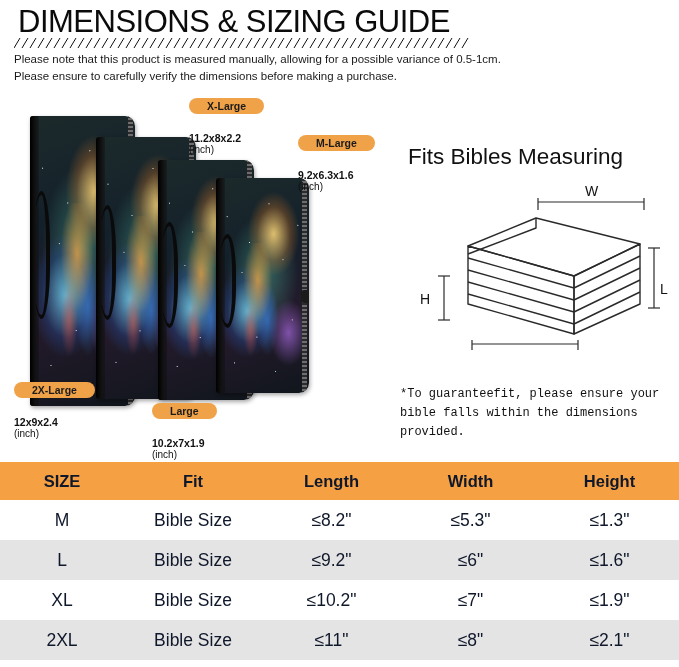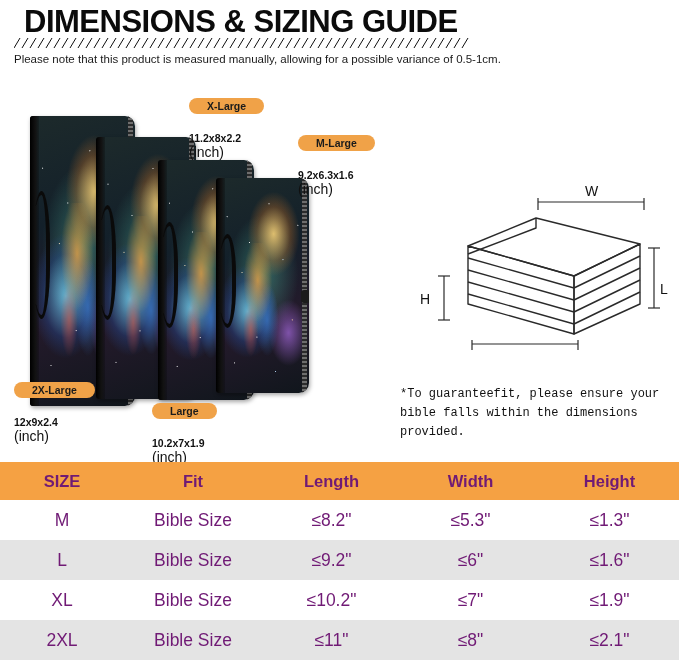--- a/index.html
+++ b/index.html
@@ -13,24 +13,24 @@
   .page {
     position: relative;
     width: 679px;
     height: 667px;
     background: #fff;
   }
 
   
   .title {
     position: absolute;
-    left: 24px;
+    left: 18px;
     top: 4px;
     font-size: 31px;
-    font-weight: bold;
+    font-weight: normal;
     letter-spacing: -0.5px;
     color: #0b0b0b;
     font-family: "Liberation Sans", sans-serif;
   }
   .hatch {
     position: absolute;
     left: 14px;
     top: 38px;
     width: 460px;
     height: 10px;
@@ -145,21 +145,21 @@
     white-space: nowrap;
   }
   .dims {
     font-size: 10.5px;
     font-weight: bold;
     color: #101010;
     margin-top: 18px;
     white-space: nowrap;
   }
   .unit {
-    font-size: 14px;
+    font-size: 10px;
     color: #101010;
     white-space: nowrap;
   }
 
   
   .fits-title {
     position: absolute;
     left: 408px;
     top: 56px;
     font-size: 22.5px;
@@ -183,21 +183,21 @@
     position: absolute;
     left: 0;
     top: 462px;
     width: 679px;
     border-collapse: collapse;
     table-layout: fixed;
   }
   .table th, .table td {
     text-align: center;
     font-size: 17.5px;
-    color: #701a75;
+    color: #0f172a;
     height: 40px;
     font-weight: normal;
   }
   .table thead th {
     background: #f5a143;
     font-weight: bold;
     font-size: 16.5px;
     height: 38px;
   }
   .table tbody tr:nth-child(odd) { background: #ffffff; }
@@ -271,20 +271,21 @@
           <line x1="424" y1="10" x2="430" y2="0"></line>
         <line x1="432" y1="10" x2="438" y2="0"></line>
           <line x1="440" y1="10" x2="446" y2="0"></line>
           <line x1="448" y1="10" x2="454" y2="0"></line>
       </g>
     </svg>
   </div>
 
   <div class="note">
     <div>Please note that this product is measured manually, allowing for a possible variance of 0.5-1cm.</div>
+    <div>Please ensure to carefully verify the dimensions before making a purchase.</div>
   </div>
 
   <div class="illus">
 
     <div class="cover" style="left:30px; top:28px; width:105px; height:290px;">
       <div class="art"></div>
       <div class="stars"></div>
       <div class="figure"></div>
       <div class="spine"></div>
       <div class="handle"></div>
@@ -339,20 +340,21 @@
       <div class="dims">12x9x2.4</div>
       <div class="unit">(inch)</div>
     </div>
 
     <div class="lbl" style="left:152px; top:313px;">
       <span class="pill">Large</span>
       <div class="dims">10.2x7x1.9</div>
       <div class="unit">(inch)</div>
     </div>
 
+    <div class="fits-title">Fits Bibles Measuring</div>
 
     <div class="book-svg">
       <svg width="266" height="185" viewBox="0 0 266 185">
 
         <g fill="none" stroke="#2a2a2a" stroke-width="1.4" stroke-linejoin="round">
 
           <path d="M60,62 L128,34 L232,60 L166,92 Z"></path>
 
           <path d="M166,92 L232,60 L232,120 L166,150 Z"></path>
 

